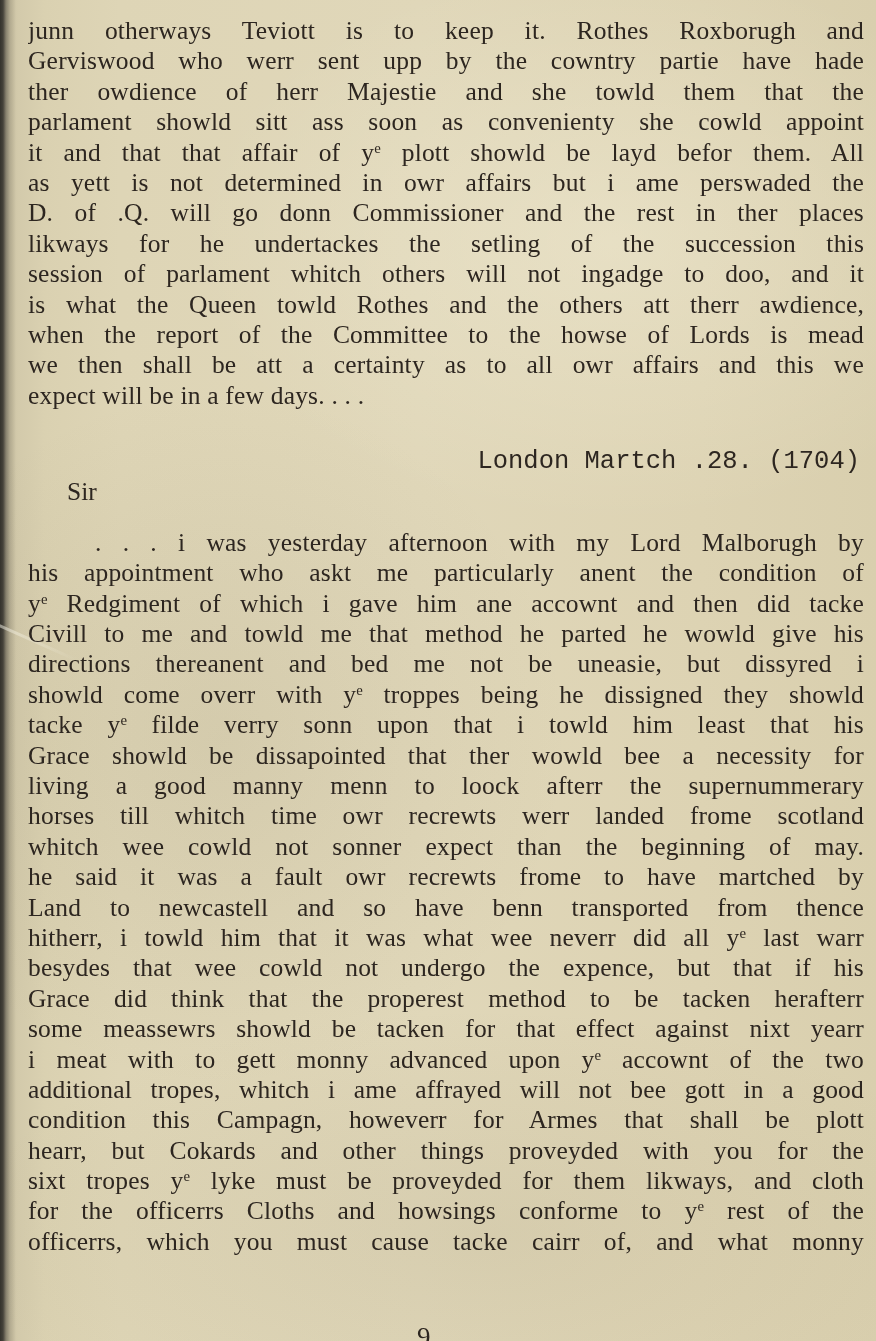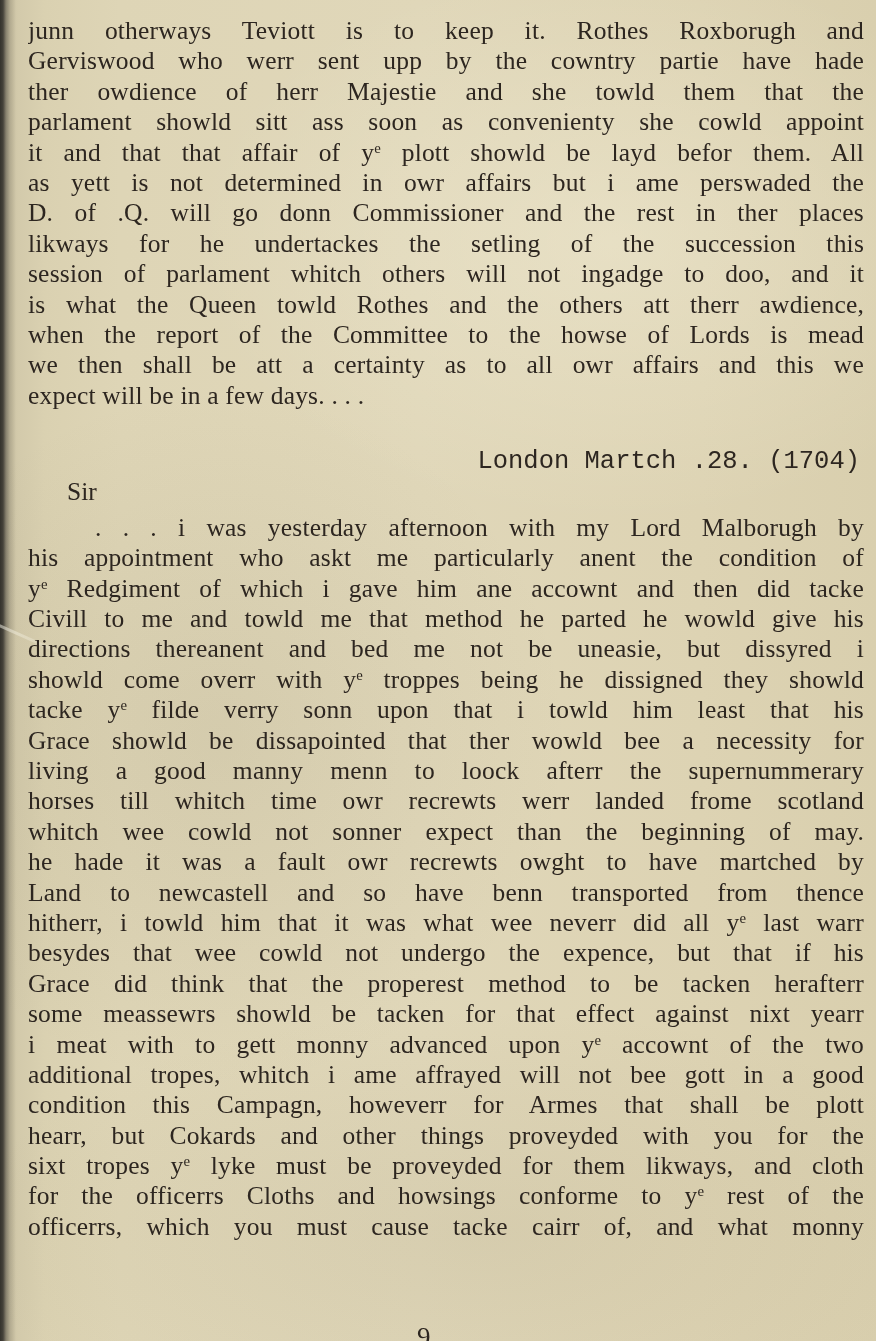--- a/index.html
+++ b/index.html
@@ -69,21 +69,21 @@
     text-align: right;
     padding-right: 4px;
     font-family: Liberation Mono, monospace;
   }
   .salutation {
     height: 30.4px;
     line-height: 30.4px;
     font-size: 25.5px;
     margin-left: 39px;
   }
-  .para2 { margin-top: 5px; }
+  .para2 { margin-top: 20px; }
   .pagenum {
     position: absolute;
     left: 417px; top: 1322px;
     font-size: 27px;
     line-height: 30px;
     color: #2d2620;
   }
 </style>
 </head>
 <body>
@@ -118,21 +118,21 @@
         <div class="line">his appointment who askt me particularly anent the condition of</div>
         <div class="line">y<sup>e</sup> Redgiment of which i gave him ane accownt and then did tacke</div>
         <div class="line">Civill to me and towld me that method he parted he wowld give his</div>
         <div class="line">directions thereanent and bed me not be uneasie, but dissyred i</div>
         <div class="line">showld come overr with y<sup>e</sup> troppes being he dissigned they showld</div>
         <div class="line">tacke y<sup>e</sup> filde verry sonn upon that i towld him least that his</div>
         <div class="line">Grace showld be dissapointed that ther wowld bee a necessity for</div>
         <div class="line">living a good manny menn to loock afterr the supernummerary</div>
         <div class="line">horses till whitch time owr recrewts werr landed frome scotland</div>
         <div class="line">whitch wee cowld not sonner expect than the beginning of may.</div>
-        <div class="line">he hade it was a fault owr recrewts owght to have martched by</div>
+        <div class="line">he said it was a fault owr recrewts frome to have martched by</div>
         <div class="line">Land to newcastell and so have benn transported from thence</div>
         <div class="line">hitherr, i towld him that it was what wee neverr did all y<sup>e</sup> last warr</div>
         <div class="line">besydes that wee cowld not undergo the expence, but that if his</div>
         <div class="line">Grace did think that the properest method to be tacken herafterr</div>
         <div class="line">some meassewrs showld be tacken for that effect against nixt yearr</div>
         <div class="line">i meat with to gett monny advanced upon y<sup>e</sup> accownt of the two</div>
         <div class="line">additional tropes, whitch i ame affrayed will not bee gott in a good</div>
         <div class="line">condition this Campagn, howeverr for Armes that shall be plott</div>
         <div class="line">hearr, but Cokards and other things proveyded with you for the</div>
         <div class="line">sixt tropes y<sup>e</sup> lyke must be proveyded for them likways, and cloth</div>

